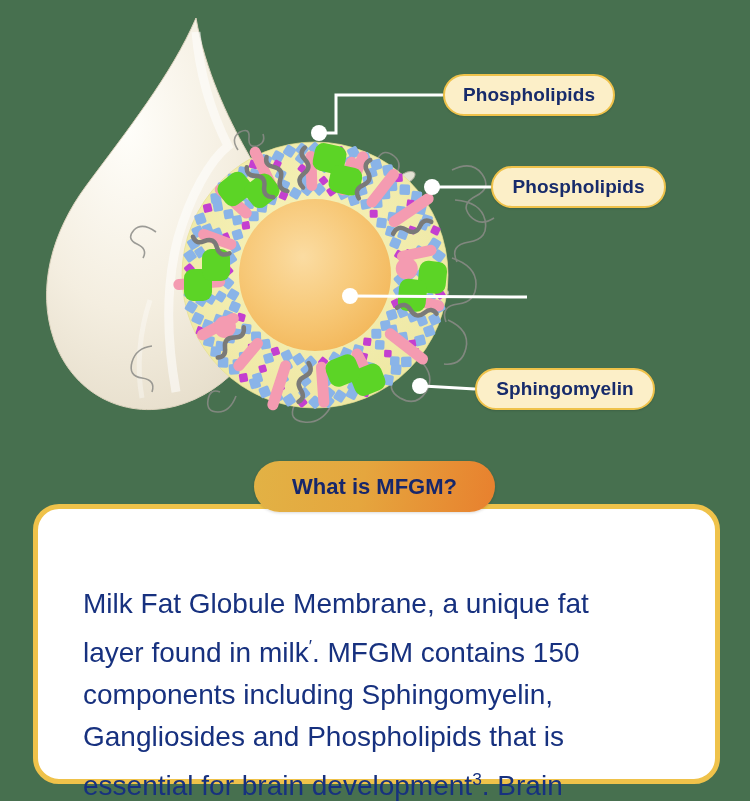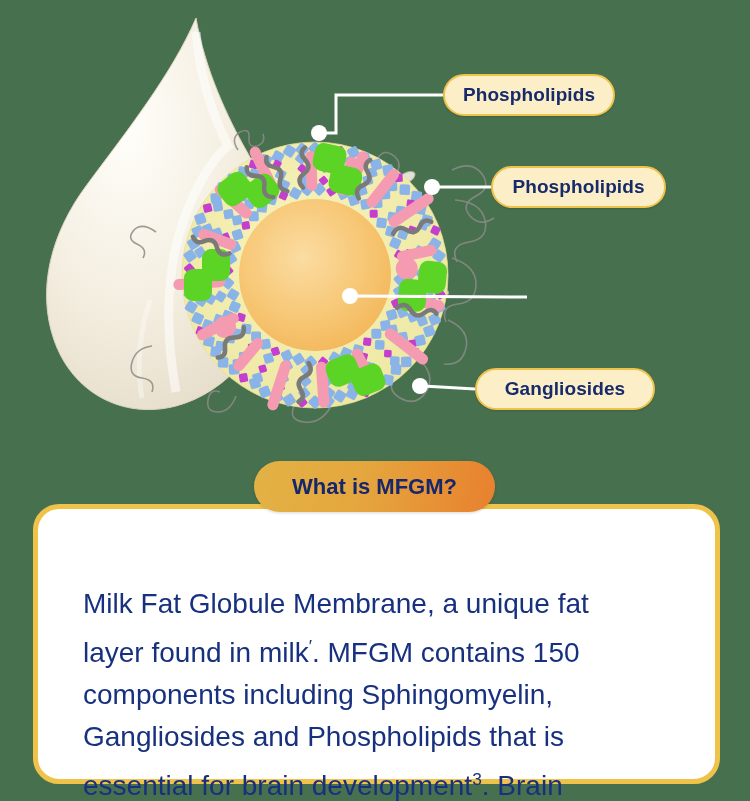--- a/index.html
+++ b/index.html
@@ -435,21 +435,21 @@
     </svg>
   </div>
 
   <div class="pill pill-ganglio">
     <span>Phospholipids</span>
   </div>
   <div class="pill pill-phospho">
     <span>Phospholipids</span>
   </div>
   <div class="pill pill-sphingo">
-    <span>Gangliosides</span>
+    <span>Sphingomyelin</span>
   </div>
 
   <div id="banner">
     <span>What is MFGM?</span>
   </div>
 
   <div id="card">
     <div id="card-body">Milk Fat Globule Membrane, a unique fat layer found in milk<sup>′</sup>. MFGM contains 150&nbsp; components including Sphingomyelin,&nbsp; Gangliosides and Phospholipids that is&nbsp; essential for brain development<sup>3</sup>. Brain&nbsp; processes are happening at top speed&nbsp; during the first 5 years, where MFGM play crucial role in enabling these processes to reach its full potential<sup>2</sup>.</div>
   </div>
 

